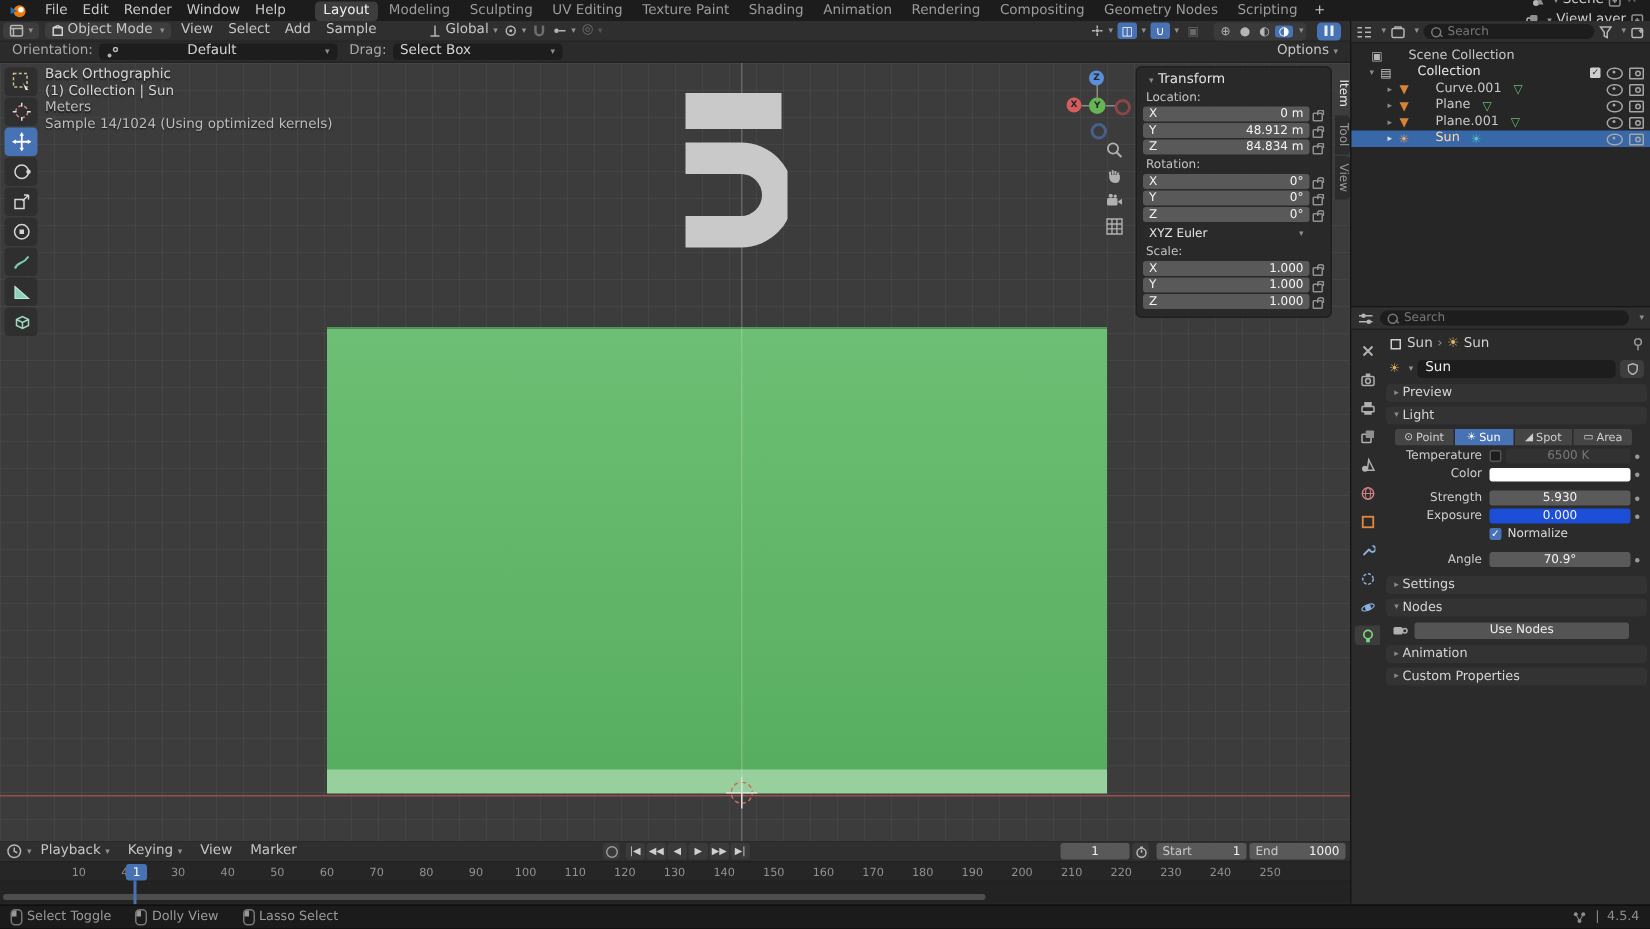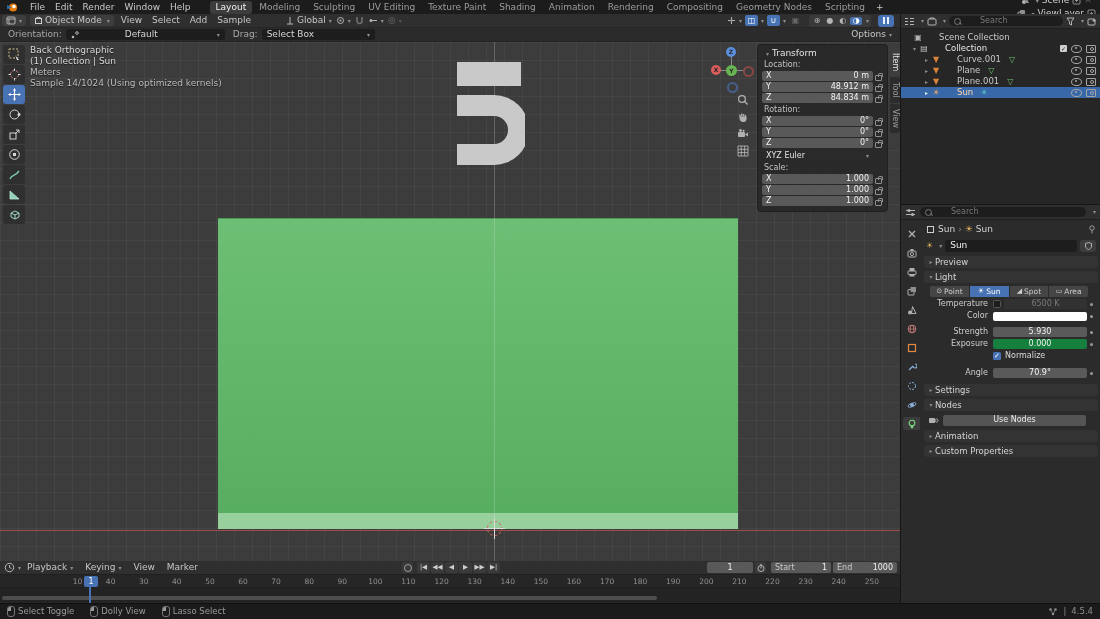--- a/index.html
+++ b/index.html
@@ -74,21 +74,21 @@
   .np-dd{height:11px;background:#2a2a2a;border-radius:2px;display:flex;align-items:center;padding:0 4px;font-size:8px;color:#e5e5e5;margin:2px 10px 2px 0;}
   
   .stabs{position:absolute;right:0;top:6px;display:flex;flex-direction:column;gap:1px;}
   .stab{writing-mode:vertical-rl;font-size:8px;color:#9a9a9a;background:#2c2c2c;padding:5px 1px;border-radius:0 3px 3px 0;}
   .stab.active{background:#3d3d3d;color:#e8e8e8;}
   
   .obj5{position:absolute;left:455px;top:18px;}
   
   .outliner{left:900px;top:14px;width:200px;height:190px;background:#262626;border-left:1px solid #161616;box-sizing:border-box;}
   .o-head{height:14px;background:#2f2f2f;display:flex;align-items:center;gap:3px;padding:0 3px;border-bottom:1px solid #1f1f1f;}
-  .search{flex:1;background:#1d1d1d;border-radius:7px;height:10px;display:flex;align-items:center;padding:0 5px;color:#777;font-size:8px;gap:19px;}
+  .search{flex:1;background:#1d1d1d;border-radius:7px;height:10px;display:flex;align-items:center;padding:0 5px;color:#777;font-size:8px;gap:4px;}
   .mag{width:5px;height:5px;border:1px solid #777;border-radius:50%;position:relative;flex:none;}
   .mag::after{content:'';position:absolute;left:4px;top:4px;width:3px;height:1px;background:#777;transform:rotate(45deg);}
   .orow{display:flex;align-items:center;height:11px;font-size:8.5px;color:#c9c9c9;padding:0 4px 0 3px;}
   .orow.sel{background:#3968a8;color:#ffd9a8;}
   .disc{width:9px;color:#8a8a8a;font-size:6px;text-align:center;flex:none;}
   .oic{width:10px;text-align:center;font-size:8px;flex:none;}
   .oname{margin-left:16px;}
   .oright{margin-left:auto;display:flex;align-items:center;gap:4px;}
   .eyeicon{width:9px;height:6px;border:1px solid #a5a5a5;border-radius:50% / 55%;position:relative;}
   .eyeicon::after{content:'';position:absolute;left:3px;top:1px;width:2px;height:2px;border-radius:50%;background:#a5a5a5;}
@@ -105,21 +105,21 @@
   .crumb{display:flex;align-items:center;gap:3px;height:13px;padding:2px 4px;color:#d2d2d2;}
   .namerow{display:flex;align-items:center;gap:3px;padding:1px 4px;height:13px;}
   .namefield{flex:1;background:#1d1d1d;border-radius:3px;height:12px;display:flex;align-items:center;padding:0 5px;color:#efefef;}
   .shieldbtn{width:16px;height:12px;background:#3d3d3d;border-radius:3px;display:flex;align-items:center;justify-content:center;}
   .panelh{height:12px;background:#333;border-radius:3px;display:flex;align-items:center;color:#d5d5d5;margin:3px 2px 0 2px;padding:0 3px;font-size:8.5px;}
   .panelh .disc{width:8px;}
   .prow{display:flex;align-items:center;height:10px;margin:2px 4px 0 0;}
   .plabel{width:66px;flex:none;text-align:right;color:#cdcdcd;font-size:8px;padding-right:5px;}
   .pfield{flex:1;height:10px;border-radius:2px;background:#5a5a5a;color:#f2f2f2;font-size:8px;display:flex;align-items:center;justify-content:center;}
   .pfield.disabled{background:#323232;color:#787878;}
-  .pfield.blue{background:#15803d;}
+  .pfield.blue{background:#1d4ed8;}
   .pfield.white{background:#fff;height:9px;}
   .pdot{width:9px;flex:none;display:flex;justify-content:center;}
   .pdot i{width:3px;height:3px;border-radius:50%;background:#999;}
   .ltypes{display:flex;margin:3px 12px 1px 8px;height:11px;border-radius:2px;overflow:hidden;gap:1px;}
   .ltype{flex:1;background:#454545;display:flex;align-items:center;justify-content:center;gap:2px;font-size:7.5px;color:#cfcfcf;}
   .ltype.active{background:#4772b3;color:#fff;}
   .ltype .lic{font-size:7px;}
   .cbb{width:8px;height:8px;background:#4772b3;border-radius:1.5px;color:#fff;font-size:7px;line-height:8px;text-align:center;flex:none;}
   .cbe{width:8px;height:8px;background:#1d1d1d;border:1px solid #555;border-radius:1.5px;box-sizing:border-box;flex:none;}
   .usenodes{flex:1;height:11px;background:#545454;border-radius:2px;display:flex;align-items:center;justify-content:center;color:#ececec;font-size:8px;}
@@ -129,21 +129,21 @@
   .tl-menu{padding:0 6px;display:flex;align-items:center;}
   .tl-menu .chev{display:none;}
   .tl-menu.has-chev .chev{display:inline;}
   .tl-center{position:absolute;left:402px;top:1px;display:flex;align-items:center;gap:1px;}
   .pbtn{min-width:11px;height:11px;padding:0 1px;display:flex;align-items:center;justify-content:center;font-size:6.5px;color:#cfcfcf;background:#3a3a3a;border-radius:2px;}
   .rec{width:11px;height:11px;border-radius:2px;background:#3a3a3a;display:flex;align-items:center;justify-content:center;margin-right:3px;}
   .rec i{width:6px;height:6px;border:1px solid #999;border-radius:50%;display:block;}
   .tl-right{position:absolute;right:3px;top:1px;display:flex;gap:2px;align-items:center;}
   .ffield{background:#595959;border-radius:2px;height:11px;display:flex;align-items:center;justify-content:center;color:#f0f0f0;font-size:8px;}
   .ruler{height:13px;background:#262626;position:relative;border-bottom:1px solid #202020;box-sizing:border-box;}
-  .ticks{display:flex;padding-left:61px;padding-top:3px;}
+  .ticks{display:flex;padding-left:36px;padding-top:3px;}
   .tick{width:33.1px;flex:none;text-align:center;font-size:7.5px;color:#909090;}
   .track{height:14px;background:#232323;position:relative;}
   .scrollh{position:absolute;left:2px;bottom:2px;width:655px;height:4px;background:#4e4e4e;border-radius:2px;}
   .curframe{position:absolute;left:84px;top:15px;width:14px;height:11px;background:#4772b3;border-radius:2px;color:#fff;font-size:8px;display:flex;align-items:center;justify-content:center;}
   .playhead{position:absolute;left:89px;top:26px;width:2px;height:16px;background:#4772b3;}
   
   .statusbar{left:0;top:603px;width:1100px;height:16px;background:#1b1b1b;display:flex;align-items:center;gap:16px;padding:0 7px;box-sizing:border-box;color:#9a9a9a;font-size:8.5px;border-top:1px solid #101010;}
   .hint{display:flex;align-items:center;gap:3px;}
   .mouse{width:6px;height:9px;border:1px solid #777;border-radius:3px;position:relative;}
   .mouse::before{content:'';position:absolute;left:0;top:0;width:3px;height:4px;background:#999;border-radius:2px 0 0 0;}

